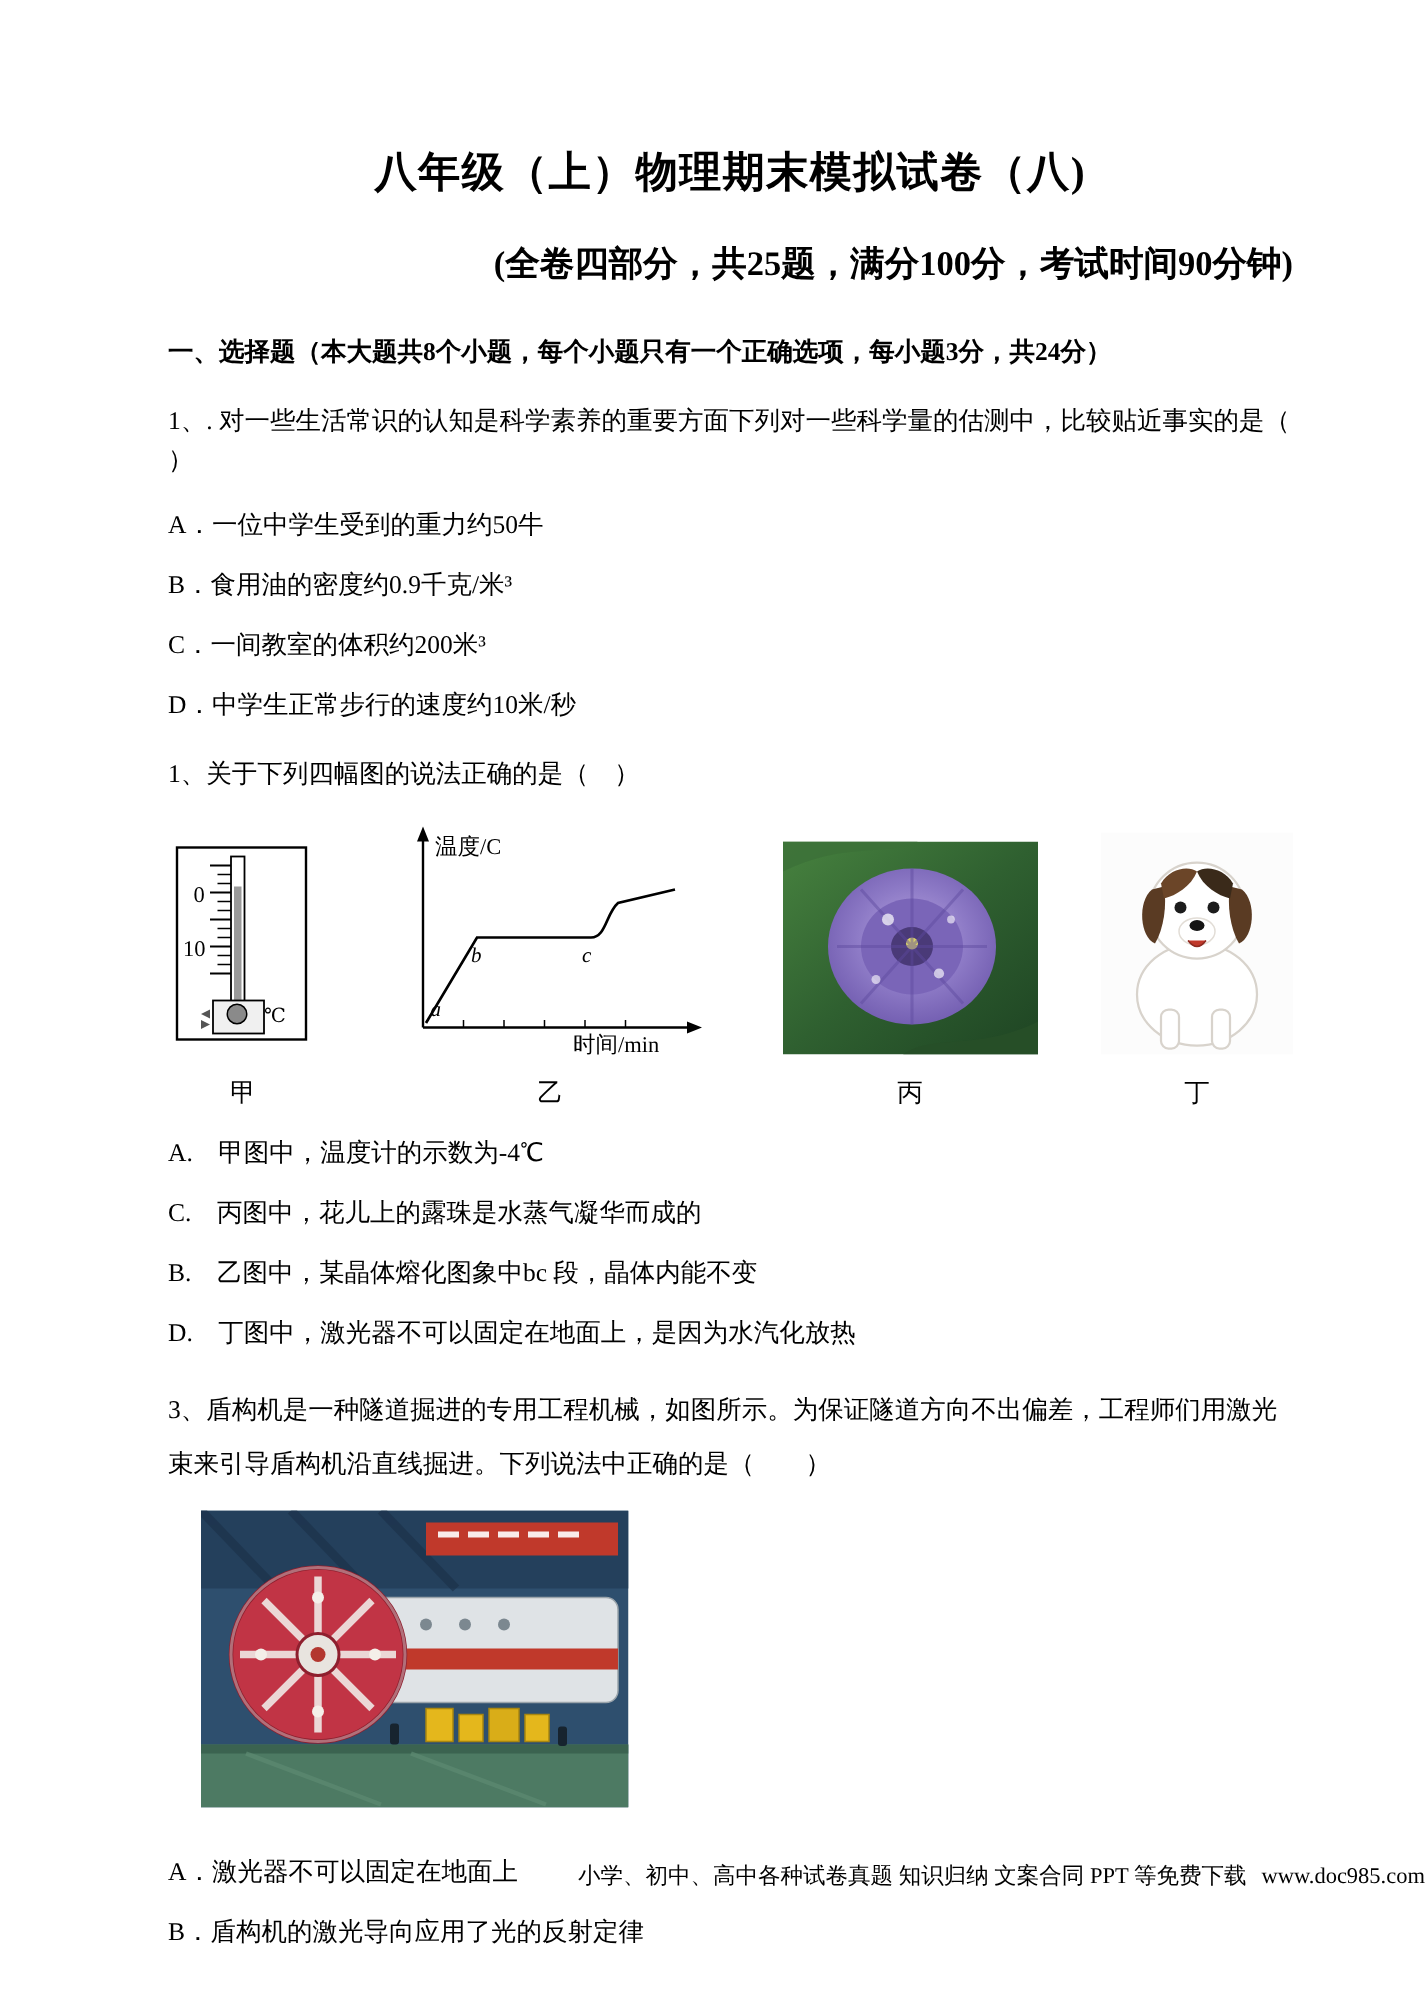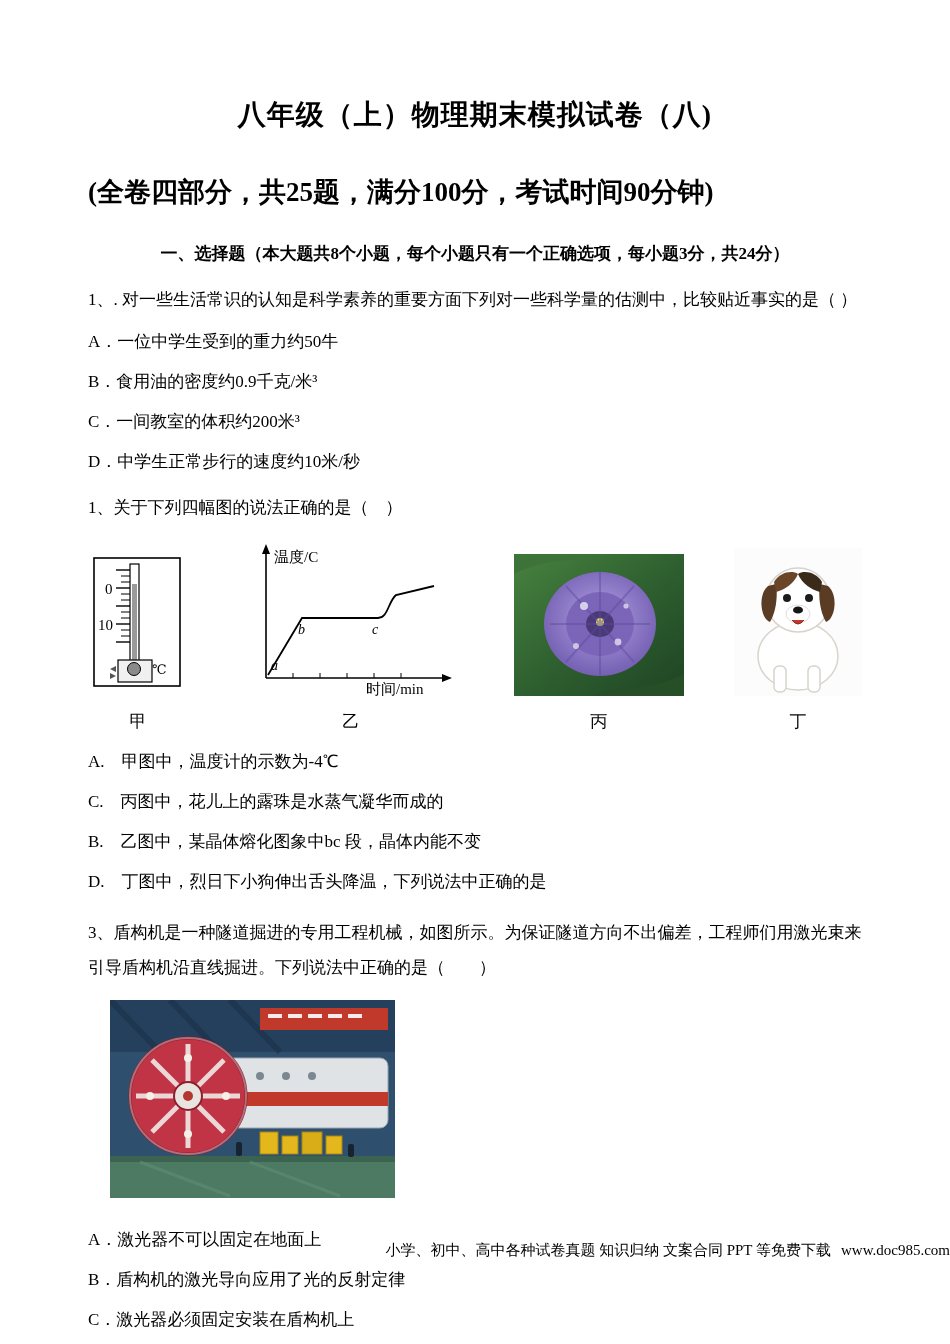--- a/index.html
+++ b/index.html
@@ -3,30 +3,30 @@
 <meta charset="utf-8">
 <style>
   * { box-sizing: border-box; }
   html, body { margin: 0; padding: 0; background: #ffffff; }
   body {
     width: 950px; height: 1344px;
     font-family: "Liberation Serif", "DejaVu Serif", serif;
     color: #000;
     overflow: hidden;
   }
-  .page { width: 950px; height: 1344px; padding: 96px 88px 0 88px; position: relative; }
+  .page { width: 950px; height: 1344px; padding: 96px 88px 0 112px; position: relative; }
   .title {
     margin: 0; text-align: center;
     font-size: 28px; font-weight: bold; letter-spacing: 1px;
   }
   .subtitle {
-    margin: 40px 0 0 0; text-align: left;
-    font-size: 27px; font-weight: bold;
-  }
-  .section-header { margin-top: 32px; font-size: 17px; font-weight: bold; text-align: center; }
+    margin: 26px 0 0 0; text-align: right;
+    font-size: 23px; font-weight: bold;
+  }
+  .section-header { margin-top: 32px; font-size: 17px; font-weight: bold; }
   .stem { margin-top: 22px; font-size: 17px; line-height: 1.55; }
   .option { margin-top: 17px; font-size: 17px; font-family: Liberation Serif, serif; }
 
   .figure-row {
     margin-top: 16px;
     display: flex; justify-content: space-between; align-items: flex-end;
     width: 100%;
   }
   .figure-col { display: flex; flex-direction: column; align-items: center; text-align: center; }
   .figure-caption { margin-top: 14px; font-size: 17px; }
@@ -181,21 +181,21 @@
         <div class="figure-caption">丙</div>
       </div>
     <div class="figure-col" style="width:128px;">
         <div class="figure-caption">丁</div>
       </div>
   </div>
 
   <div class="option" style="">A.　甲图中，温度计的示数为-4℃</div>
   <div class="option">C.　丙图中，花儿上的露珠是水蒸气凝华而成的</div>
   <div class="option">B.　乙图中，某晶体熔化图象中bc 段，晶体内能不变</div>
-  <div class="option">D.　丁图中，烈日下小狗伸出舌头降温，下列说法中正确的是</div>
+  <div class="option">D.　丁图中，激光器不可以固定在地面上，是因为水汽化放热</div>
 
   <div class="stem" style="line-height:2.1;">3、盾构机是一种隧道掘进的专用工程机械，如图所示。为保证隧道方向不出偏差，工程师们用激光束来引导盾构机沿直线掘进。下列说法中正确的是（　　）</div>
 
   <div class="q3-figure-wrap">
     <svg width="285" height="198" viewBox="0 0 285 198">
 
       <rect x="0" y="0" width="285" height="198" fill="#2e4f6e"></rect>
       <rect x="0" y="0" width="285" height="52" fill="#24405c"></rect>
       <line x1="20" y1="0" x2="60" y2="52" stroke="#1b3té0" stroke-width="0"></line>
       <path d="M0 0 L50 52 M60 0 L110 52 M120 0 L170 52" stroke="#1b3048" stroke-width="6" opacity="0.6"></path>
@@ -237,19 +237,18 @@
       <rect x="0" y="156" width="285" height="6" fill="#3b6350"></rect>
       <path d="M30 162 L120 196 M140 162 L230 196" stroke="#5d8a72" stroke-width="3" opacity="0.7"></path>
 
       <rect x="126" y="142" width="6" height="14" rx="2" fill="#17242f"></rect>
       <rect x="238" y="144" width="6" height="13" rx="2" fill="#17242f"></rect>
     </svg>
   </div>
 
   <div class="option" style="margin-top:26px;">A．激光器不可以固定在地面上</div>
   <div class="option">B．盾构机的激光导向应用了光的反射定律</div>
-  <div class="option">C．激光器必须固定安装在盾构机上</div>
 
   <div class="footer">
     <span>小学、初中、高中各种试卷真题 知识归纳 文案合同 PPT 等免费下载</span><span class="url">www.doc985.com</span>
   </div>
 
 </div>
 
 </body></html>

